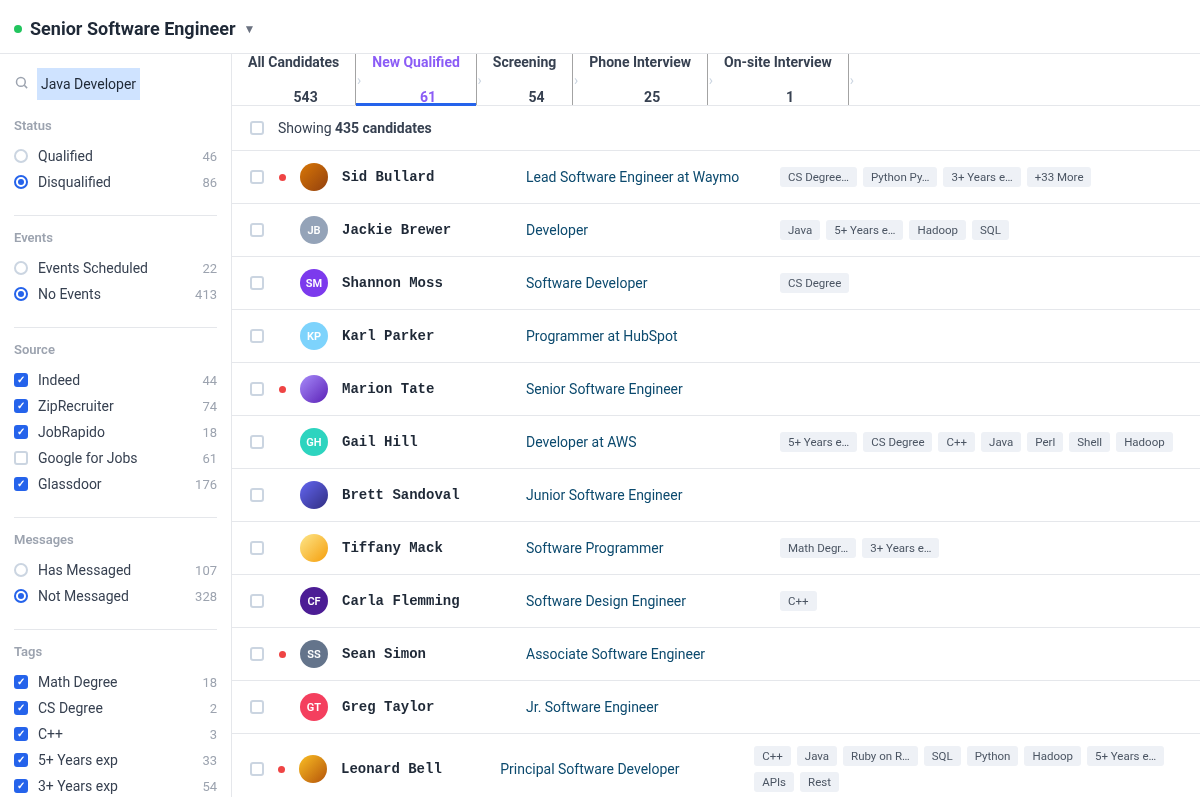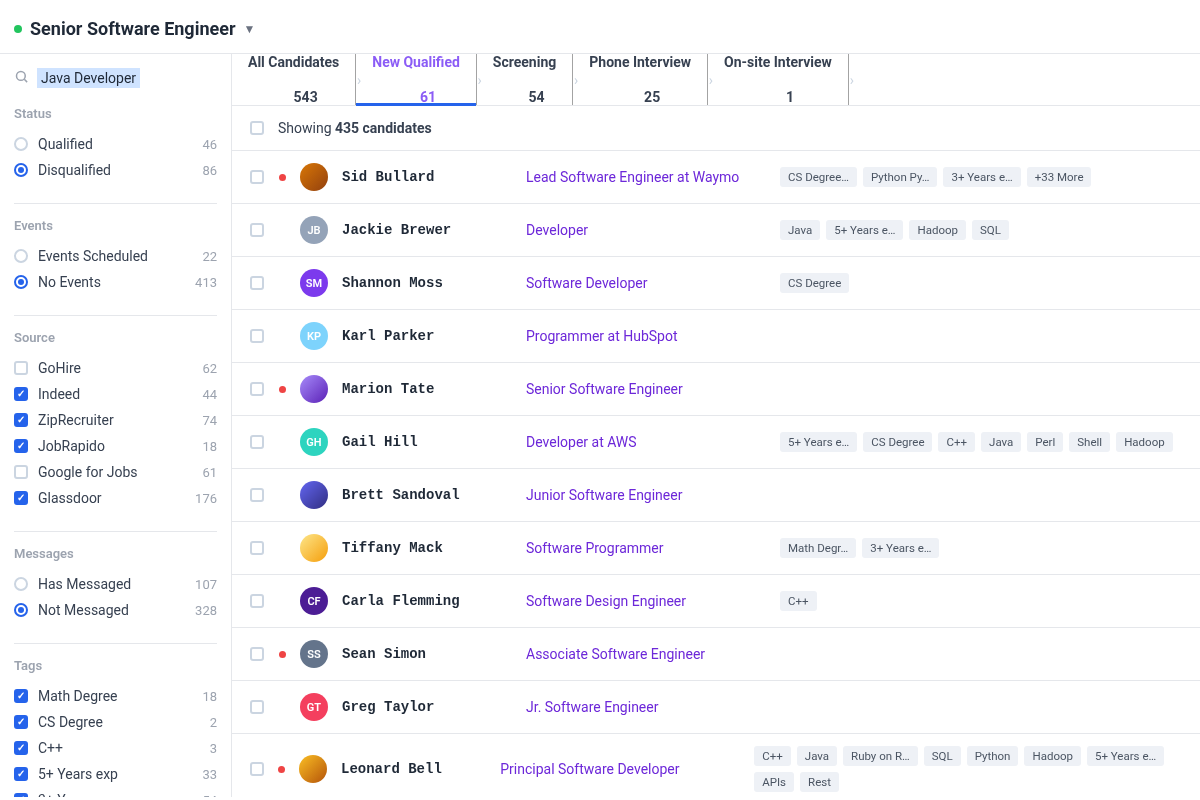--- a/index.html
+++ b/index.html
@@ -32,21 +32,21 @@
     border-right: 1px solid #e5e7eb;
     padding: 14px 14px 80px;
     overflow: hidden;
   }
   .search-row {
     display: flex; align-items: center; gap: 8px; margin-bottom: 18px;
   }
   .search-icon { color: #9ca3af; }
   .search-text {
     background: #cfe3ff;
-    padding: 2px 4px;
+    padding: 8px 4px;
     color: #1f2937;
     font-size: 14px;
   }
   .filter-group { margin-bottom: 20px; }
   .filter-heading {
     font-size: 13px;
     font-weight: 600;
     color: #9ca3af;
     margin-bottom: 10px;
   }
@@ -120,21 +120,21 @@
   }
   .row-cb-slot { width:14px; display:flex; }
   .dot-slot { width:8px; display:flex; justify-content:center; }
   .dot-red { width:7px; height:7px; border-radius:50%; background:#ef4444; }
   .avatar {
     width:28px; height:28px; border-radius:50%; flex-shrink:0;
     display:flex; align-items:center; justify-content:center;
     font-size:11px; font-weight:600; color:#fff;
   }
   .name { width: 170px; font-weight:700; color:#1f2937;font-family:Liberation Mono, monospace; }
-  .role { flex: 0 0 240px; color:#6d28d9; }
+  .role { flex: 0 0 240px; color:#0c4a6e; }
   .tags { display:flex; gap:6px; flex-wrap:wrap; }
   .tag {
     background:#eef1f6; color:#4b5563; font-size:11.5px;
     padding:3px 8px; border-radius:3px; white-space:nowrap;
   }
   .cb-outline {
     width:14px; height:14px; border:2px solid #cbd5e1; border-radius:3px; background:#fff;
     cursor:pointer;
   }
 </style>
@@ -194,27 +194,20 @@
               <span class="filter-label">No Events</span>
             </div>
             <span class="filter-count">413</span>
           </div>
         </div>
         <div class="hr"></div>
         <div class="filter-group">
           <div class="filter-heading">Source</div>
           <div class="filter-row">
             <div class="filter-left">
-              <span class="cb"></span>
-              <span class="filter-label">GoHire</span>
-            </div>
-            <span class="filter-count">62</span>
-          </div>
-          <div class="filter-row">
-            <div class="filter-left">
               <span class="cb checked"></span>
               <span class="filter-label">Indeed</span>
             </div>
             <span class="filter-count">44</span>
           </div>
           <div class="filter-row">
             <div class="filter-left">
               <span class="cb checked"></span>
               <span class="filter-label">ZipRecruiter</span>
             </div>

